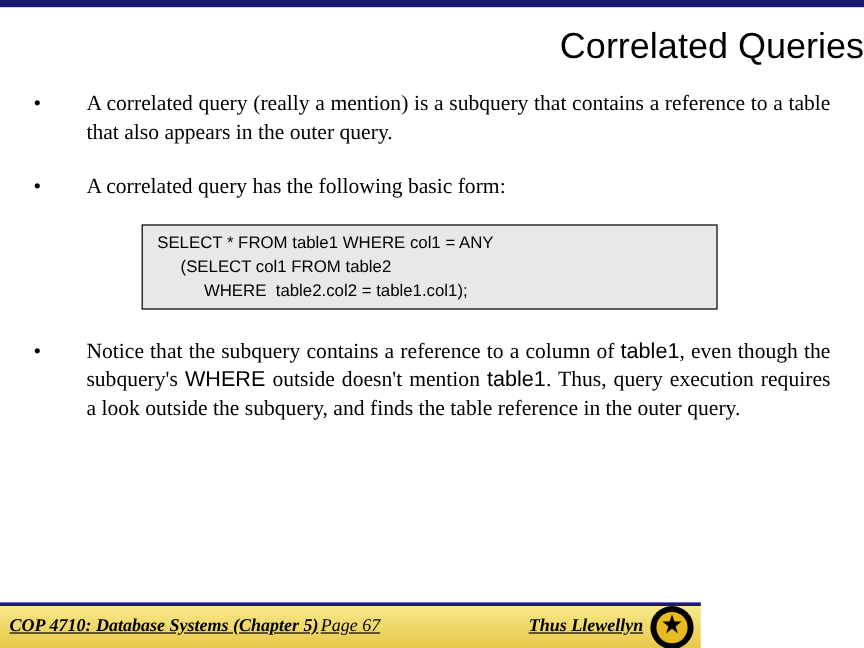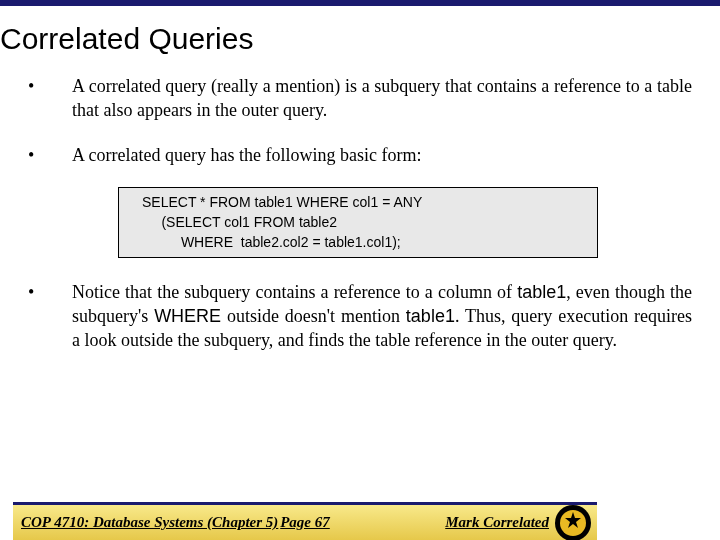--- a/index.html
+++ b/index.html
@@ -9,27 +9,28 @@
     background: #fff;
     font-family: "Times New Roman", Times, serif;
     position: relative;
     overflow: hidden;
   }
   .top-bar {
     height: 6px;
     background: #1a1a6e;
   }
   .title {
-    text-align: left;
+    text-align: right;
     font-family: Arial, Helvetica, sans-serif;
     font-size: 30px;
     font-weight: 400;
     color: #000;
     margin-top: 16px;
     margin-bottom: 18px;
+    margin-left: 36px;
   }
   .content {
     padding: 0 28px 0 28px;
   }
   .bullet-row {
     display: flex;
     margin-bottom: 20px;
   }
   .bullet-mark {
     width: 44px;
@@ -45,34 +46,33 @@
     color: #000;
   }
   .mono {
     font-family: Liberation Sans, sans-serif;
   }
   .code-box {
     margin: 6px 0 22px 90px;
     width: 480px;
     border: 1px solid #000;
     background: #e8e8e8;
-    padding: 4px 6px 4px 23px;
+    padding: 4px 6px 4px 12px;
     font-family: Arial, Helvetica, sans-serif;
     font-size: 14px;
     line-height: 1.45;
     color: #000;
     white-space: pre;
   }
   .footer {
     position: absolute;
     left: 0;
     bottom: 0;
     width: 584px;
     height: 38px;
-    margin-left: 13px;
   }
   .footer-line {
     height: 3px;
     background: #1a1a6e;
   }
   .footer-bar {
     height: 35px;
     background: linear-gradient(to bottom, #f8e98a 0%, #e6c84a 100%);
     display: flex;
     align-items: center;
@@ -85,21 +85,21 @@
     font-size: 15px;
     color: #000;
     padding-left: 8px;
     font-family: "Times New Roman", serif;
   }
   .footer-center {
     position: absolute;
     left: 50%;
     transform: translateX(-50%);
     font-style: italic;
-    font-weight: bold;
+    font-weight: normal;
     text-decoration: underline;
     font-size: 15px;
     color: #000;
     font-family: "Times New Roman", serif;
   }
   .footer-right {
     position: absolute;
     right: 48px;
     font-style: italic;
     font-weight: bold;
@@ -147,21 +147,21 @@
     </div>
   </div>
 
 </div>
 
 <div class="footer">
   <div class="footer-line"></div>
   <div class="footer-bar">
     <span class="footer-left">COP 4710: Database Systems  (Chapter 5)</span>
     <span class="footer-center">Page 67</span>
-    <span class="footer-right">Mark Correlated</span>
+    <span class="footer-right">Thus Llewellyn</span>
     <span class="ucf-logo">
       <svg viewBox="0 0 40 40">
         <circle cx="20" cy="20" r="18" fill="#000"></circle>
         <circle cx="20" cy="20" r="13" fill="#e8b923"></circle>
         <path d="M20 9 L22 15 L28 15 L23 19 L25 25 L20 21 L15 25 L17 19 L12 15 L18 15 Z" fill="#000"></path>
       </svg>
     </span>
   </div>
 </div>
 

